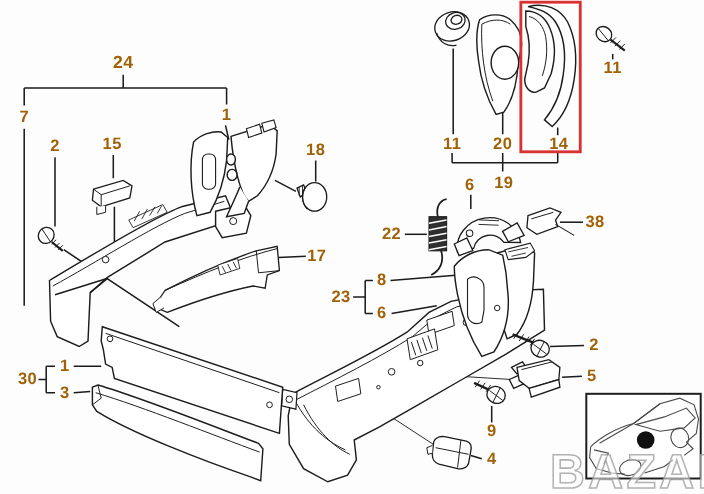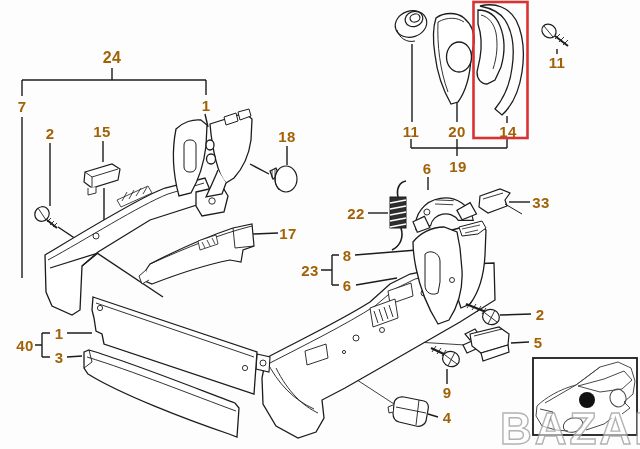--- a/index.html
+++ b/index.html
@@ -278,25 +278,25 @@
   <div class="callout" style="left:102px;top:131px">15</div>
   <div class="callout" style="left:206px;top:105px">1</div>
   <div class="callout" style="left:287px;top:136px">18</div>
   <div class="callout" style="left:411px;top:131px">11</div>
   <div class="callout" style="left:457px;top:131px">20</div>
   <div class="callout" style="left:508px;top:131px">14</div>
   <div class="callout" style="left:557px;top:62px">11</div>
   <div class="callout" style="left:427px;top:168px">6</div>
   <div class="callout" style="left:458px;top:166px">19</div>
   <div class="callout" style="left:356px;top:213px">22</div>
-  <div class="callout" style="left:541px;top:202px">33</div>
+  <div class="callout" style="left:541px;top:202px">38</div>
   <div class="callout" style="left:288px;top:233px">17</div>
   <div class="callout" style="left:310px;top:270px">23</div>
   <div class="callout" style="left:347px;top:255px">8</div>
   <div class="callout" style="left:347px;top:285px">6</div>
-  <div class="callout" style="left:25px;top:345px">40</div>
+  <div class="callout" style="left:25px;top:345px">30</div>
   <div class="callout" style="left:59px;top:333px">1</div>
   <div class="callout" style="left:59px;top:357px">3</div>
   <div class="callout" style="left:540px;top:314px">2</div>
   <div class="callout" style="left:538px;top:342px">5</div>
   <div class="callout" style="left:447px;top:392px">9</div>
   <div class="callout" style="left:447px;top:417px">4</div>
 </div>
 
 </body></html>

